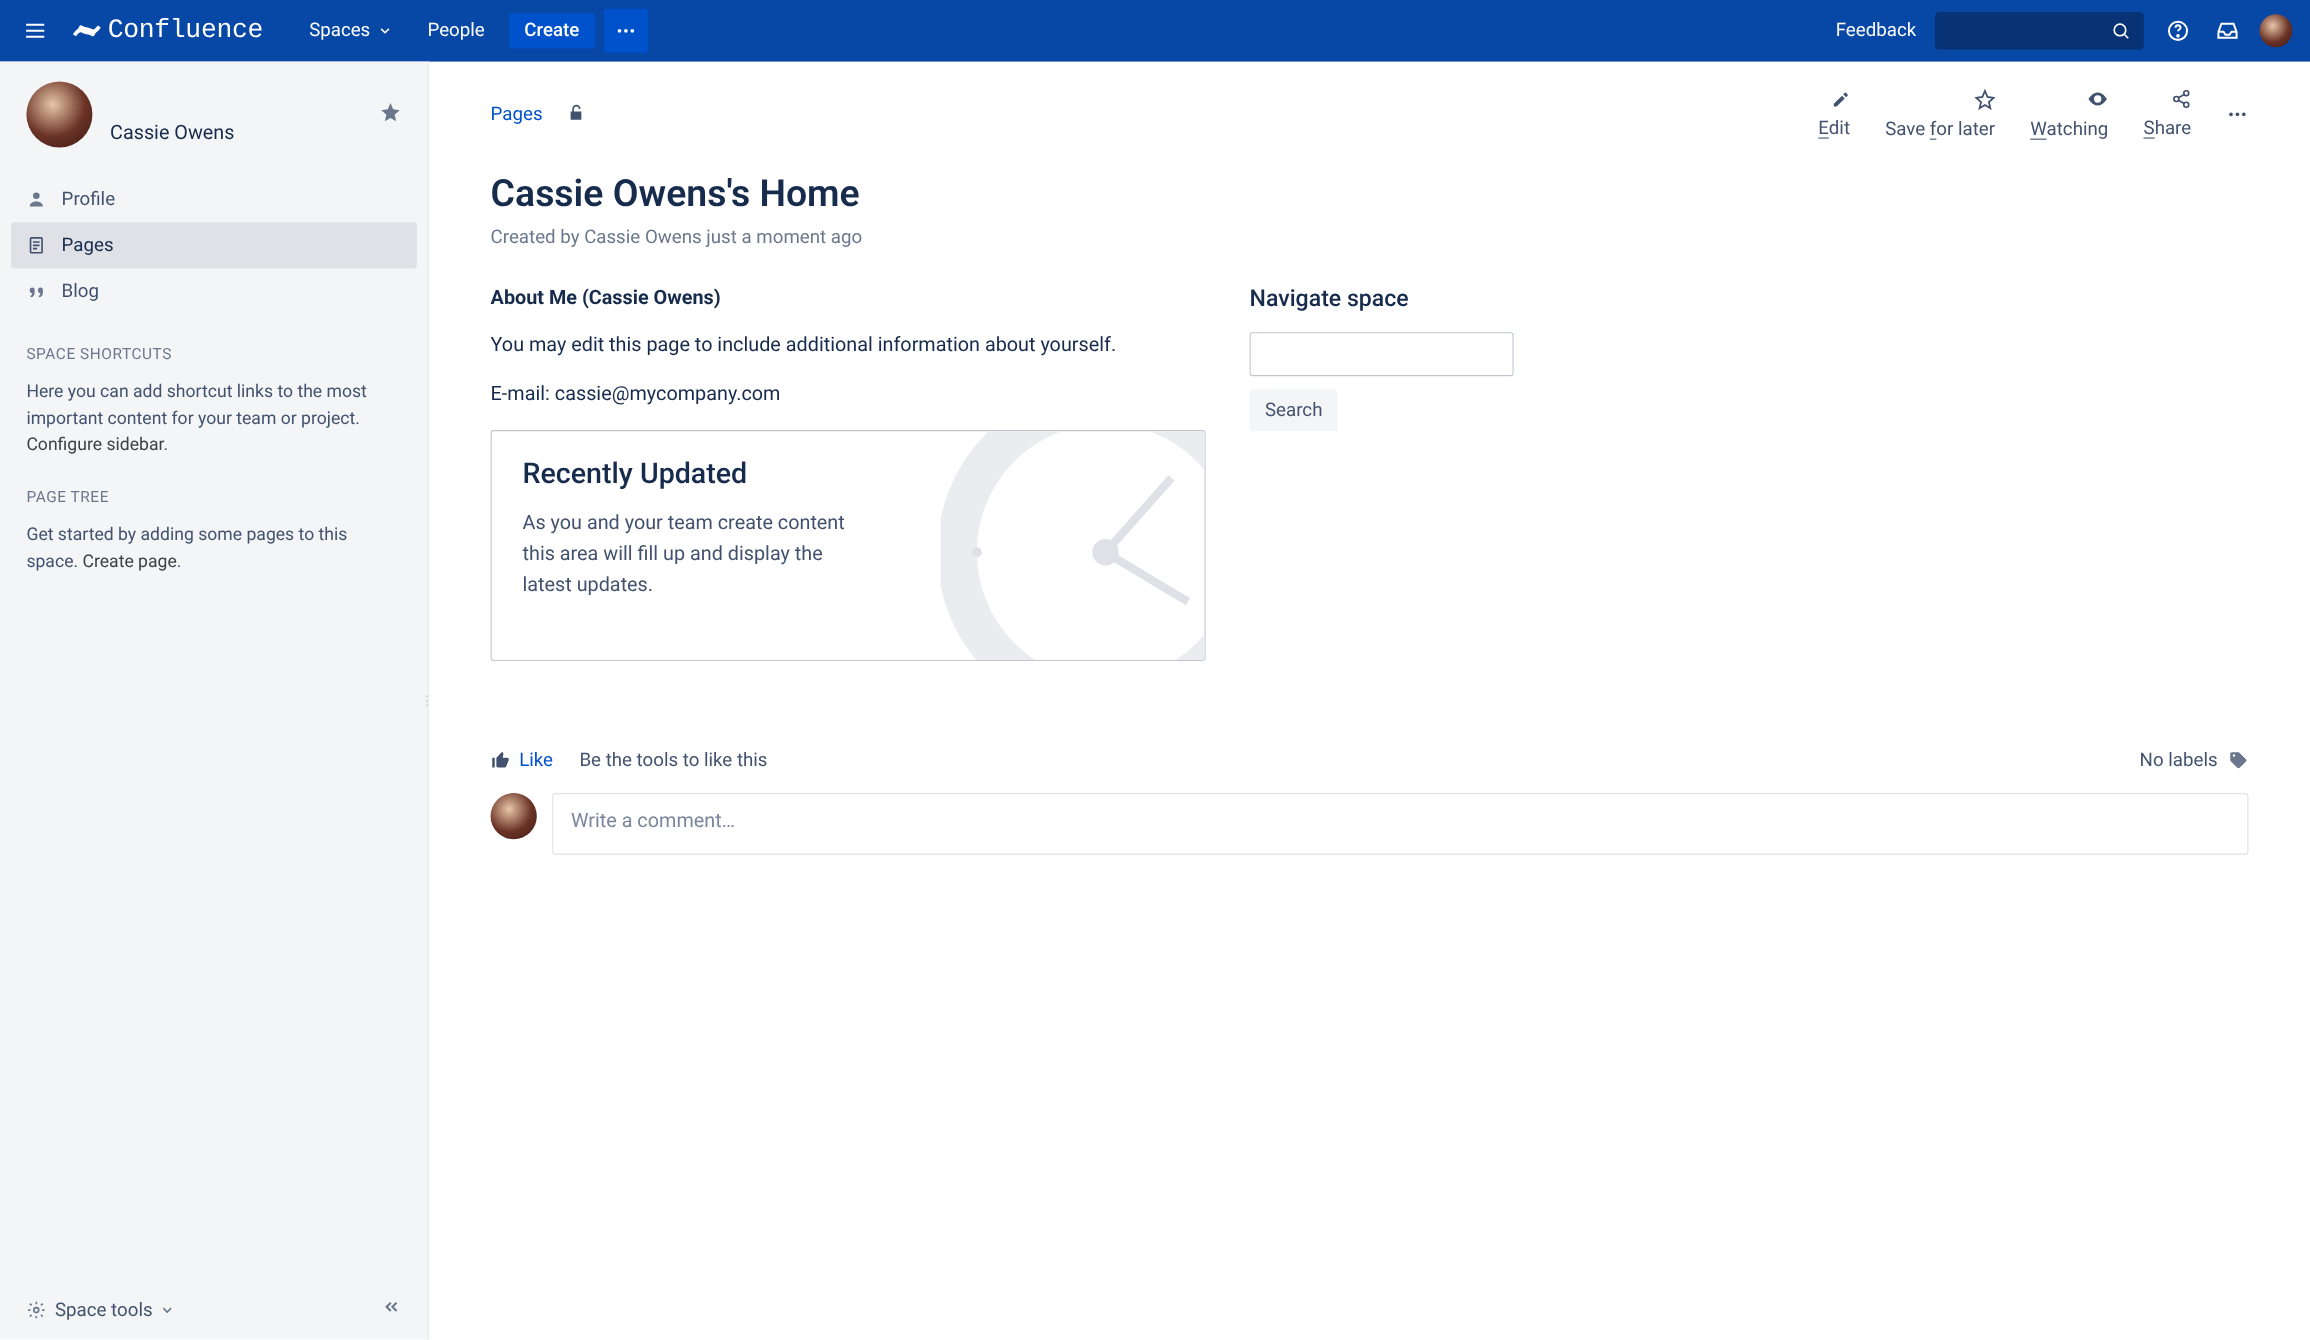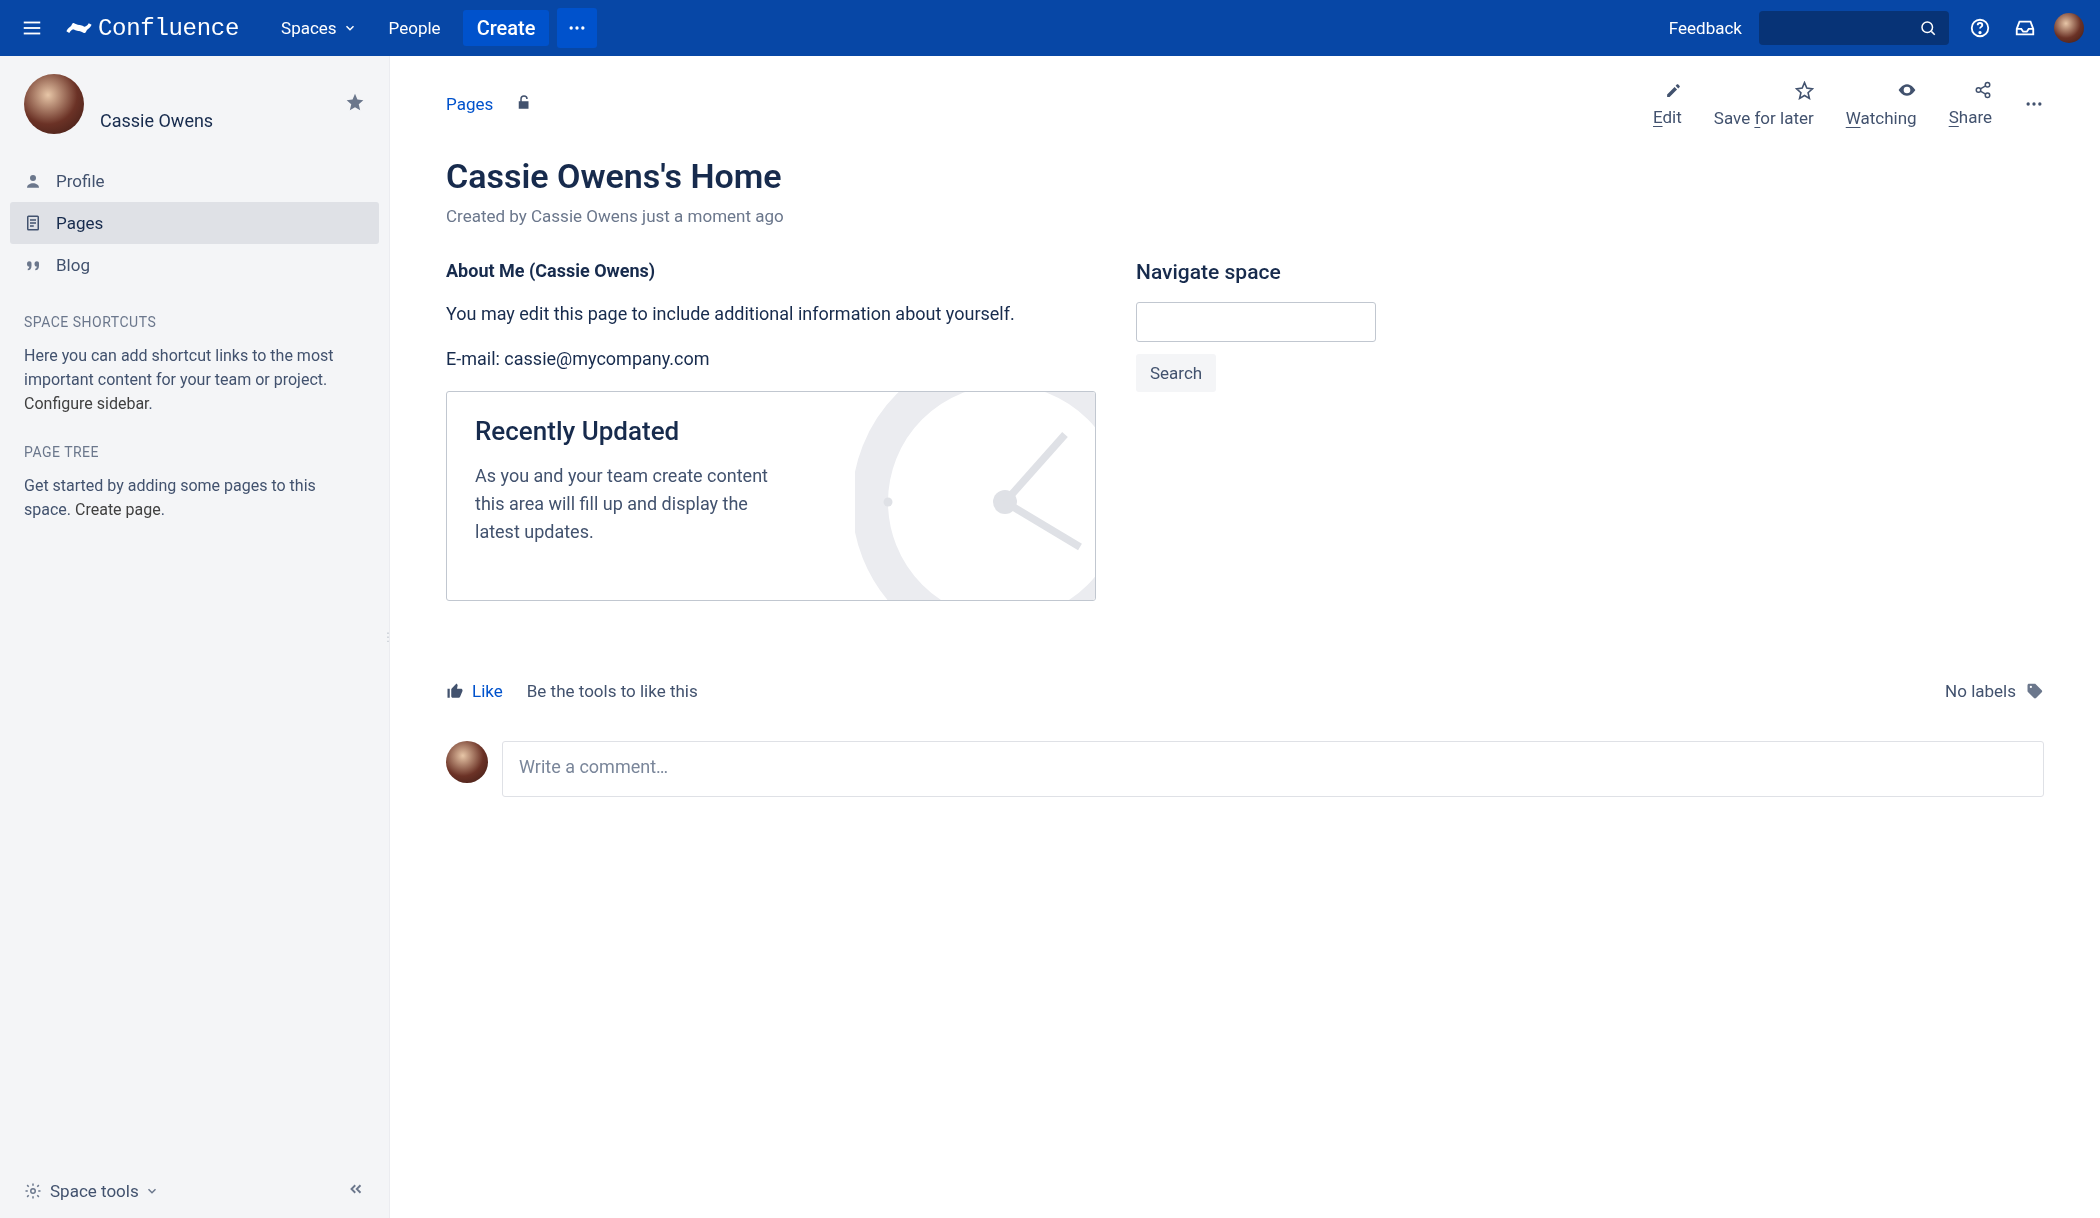--- a/index.html
+++ b/index.html
@@ -6,21 +6,21 @@
 body { background:#fff; color:#172b4d; }
 
 
 .header { height:56px; background:#0747a6; display:flex; align-items:center; padding:0 16px; color:#fff; font-size:16px; }
 .header-left { display:flex; align-items:center; gap:4px; }
 .hamburger-btn { width:32px; height:32px; display:flex; align-items:center; justify-content:center; cursor:pointer; margin-right:14px;}
 .logo-wrap { display:flex; align-items:center; gap:6px; margin-right:24px; cursor:pointer;}
 .brand-text { font-size:24px; font-weight:500; letter-spacing:-0.3px;font-family:Liberation Mono, monospace; }
 .nav-item { padding:0 14px; height:44px; display:flex; align-items:center; cursor:pointer; font-size:17px; }
 .nav-item .chev { margin-left:6px;}
-.create-btn { background:#0052cc; padding:6px 14px; border-radius:3px; cursor:pointer; font-size:20px; font-weight:500; margin-left:4px;}
+.create-btn { background:#0052cc; padding:6px 14px; border-radius:3px; cursor:pointer; font-size:17px; font-weight:500; margin-left:4px;}
 .more-btn { width:40px; height:40px; display:flex; align-items:center; justify-content:center; margin-left:4px; background:#0052cc; border-radius:3px; cursor:pointer;}
 .header-right { margin-left:auto; display:flex; align-items:center; gap:5px; }
 .feedback-link { font-size:17px; color:#fff; cursor:pointer; margin-right:12px;}
 .search-bar { width:190px; height:34px; background:rgba(9,30,66,0.48); border-radius:4px; display:flex; align-items:center; justify-content:flex-end; padding-right:12px; cursor:text;}
 .hicon { width:28px; height:28px; display:flex; align-items:center; justify-content:center; cursor:pointer; margin-left:12px;}
 .avatar-sm { width:30px; height:30px; border-radius:50%; background:radial-gradient(circle at 40% 35%, #e7c6a7 0%, #6b3226 55%, #3a1a14 100%); cursor:pointer; margin-left:10px;}
 
 
 .shell { display:flex; height:calc(100vh - 56px); }
 
@@ -61,21 +61,21 @@
 .panel-body{ font-size:18px; color:#42526e; line-height:1.55; margin-top:16px; max-width:300px; position:relative; z-index:2;}
 .clock-bg{ position:absolute; right:-60px; top:-40px; width:300px; height:300px; opacity:1;}
 .side-col{ width:240px;}
 .side-h{ font-size:21px; font-weight:500; color:#172b4d;}
 .side-input{ width:100%; height:40px; border:1px solid #c1c7d0; border-radius:3px; margin-top:18px; padding:0 10px; font-size:16px;}
 .side-btn{ margin-top:12px; height:38px; padding:0 14px; background:#f4f5f7; border:none; border-radius:3px; font-size:17px; color:#42526e; cursor:pointer;}
 .page-footer{ margin-top:80px; display:flex; align-items:center; font-size:17px; }
 .like-btn{ display:flex; align-items:center; gap:8px; color:#0052cc; cursor:pointer;}
 .like-hint{ margin-left:24px; color:#42526e;}
 .labels-wrap{ margin-left:auto; display:flex; align-items:center; gap:10px; color:#42526e;}
-.comment-row{ margin-top:40px; display:flex; gap:14px; align-items:flex-start;}
+.comment-row{ margin-top:20px; display:flex; gap:14px; align-items:flex-start;}
 .comment-avatar{ width:42px; height:42px; border-radius:50%; background:radial-gradient(circle at 40% 35%, #e7c6a7 0%, #6b3226 55%, #3a1a14 100%);}
 .comment-box{ flex:1; min-height:56px; border:1px solid #dfe1e6; border-radius:3px; padding:14px 16px; font-size:18px; color:#7a869a; cursor:text;}
 </style>
 </head>
 <body>
 
 <div class="header">
   <div class="header-left">
     <div class="hamburger-btn">
       <svg width="22" height="22" viewBox="0 0 24 24" fill="none" stroke="#fff" stroke-width="2">

